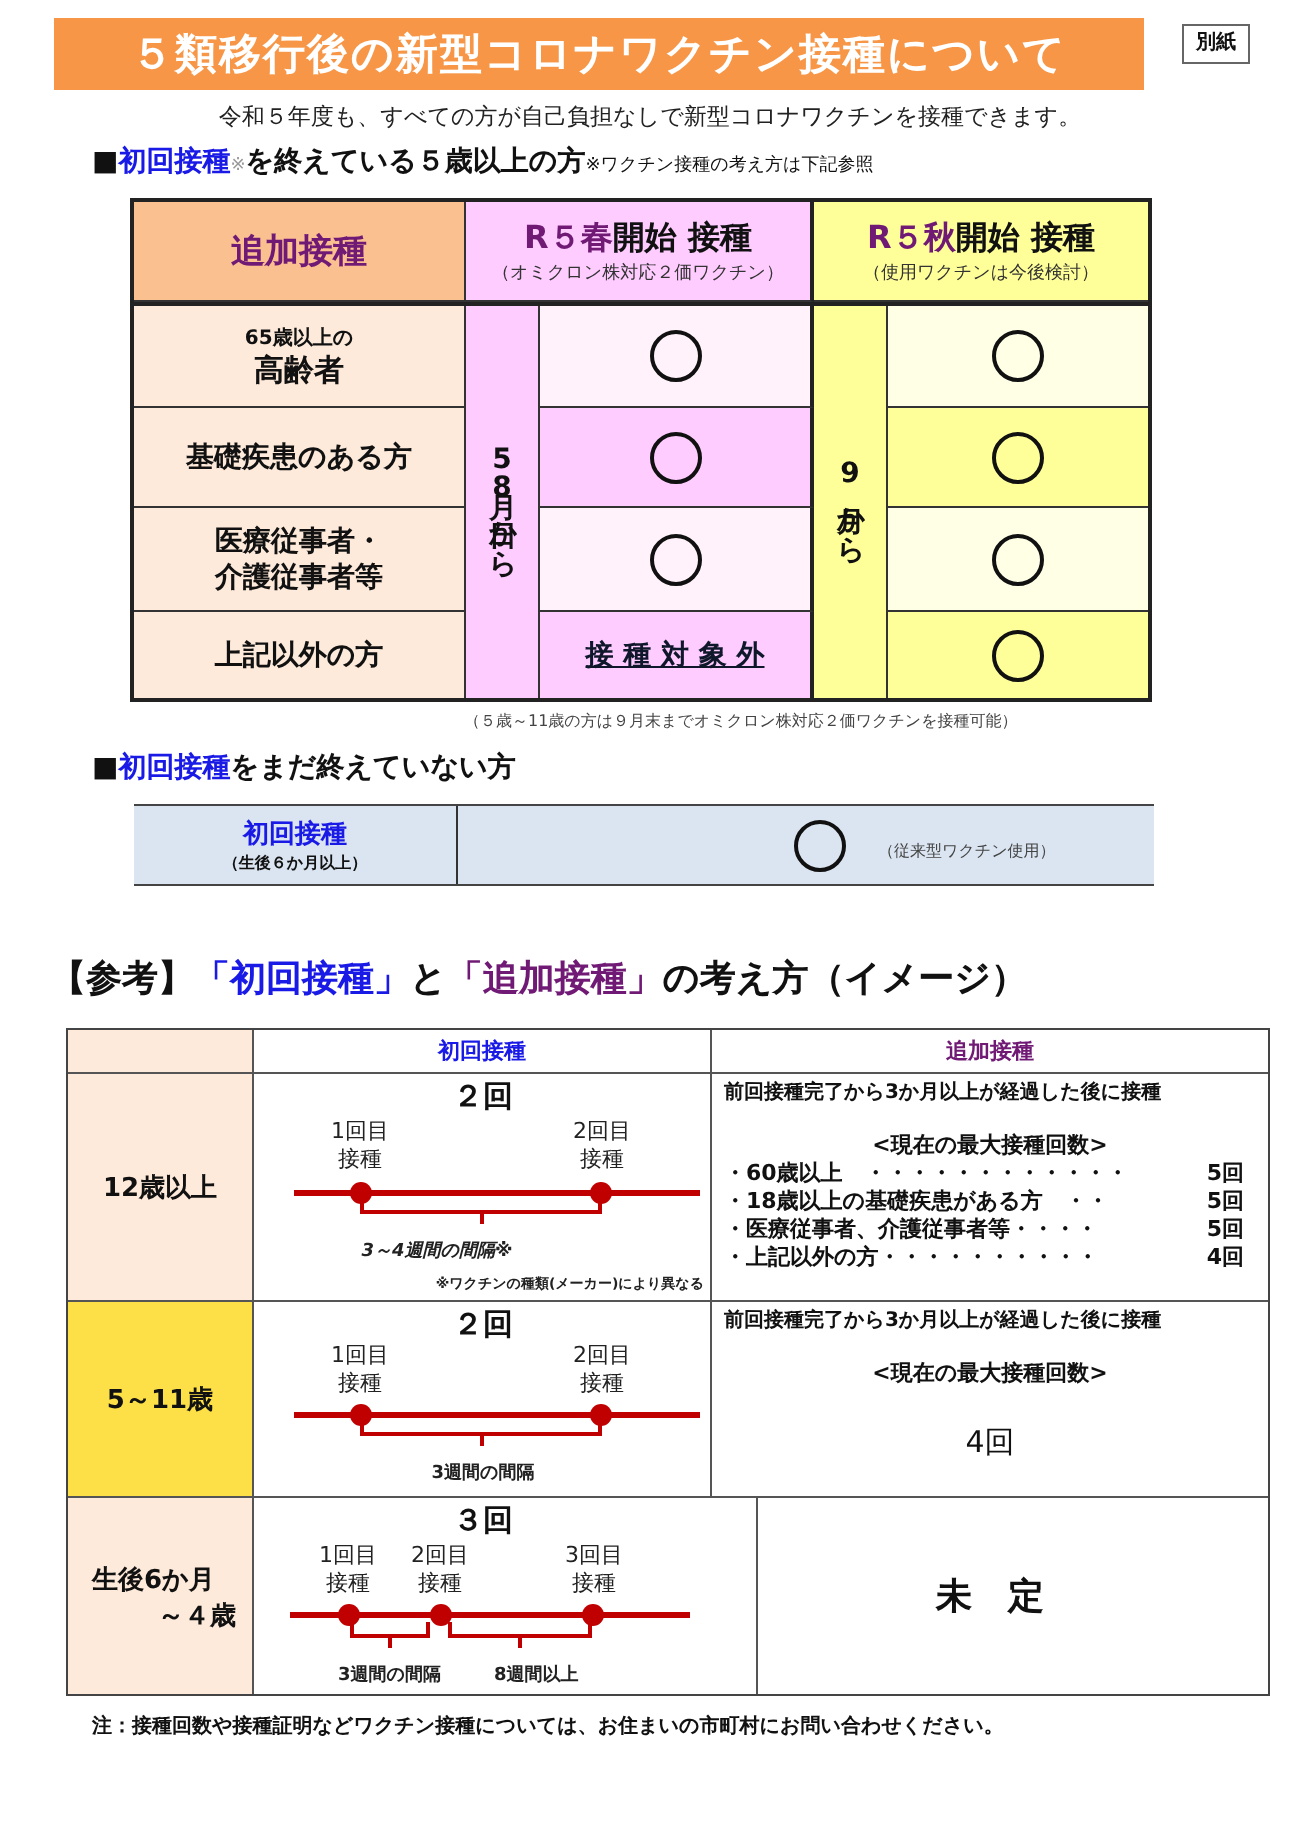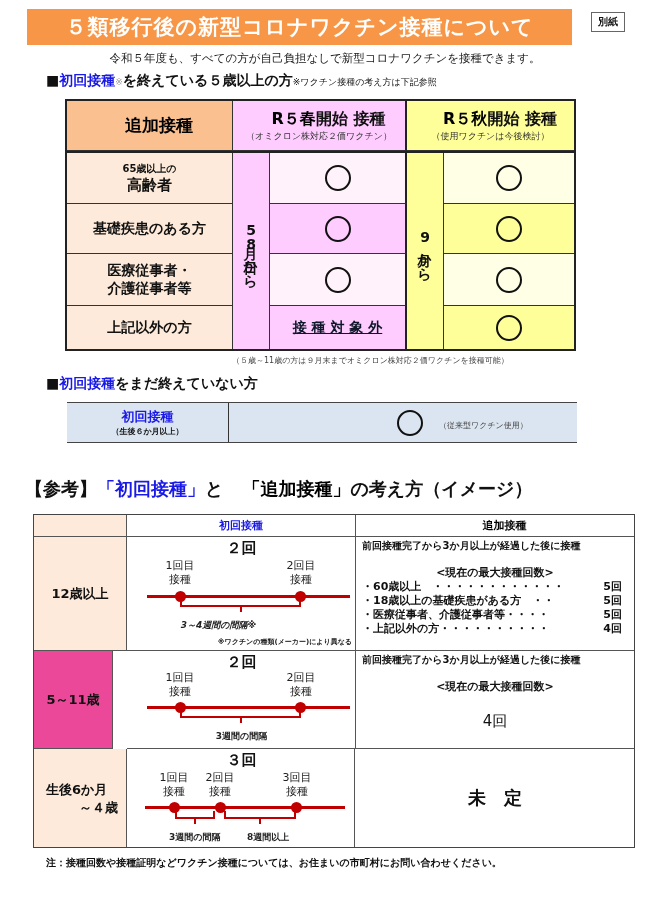--- a/index.html
+++ b/index.html
@@ -3,21 +3,21 @@
 <meta charset="utf-8">
 <style>
   * { box-sizing: border-box; margin: 0; padding: 0; }
   body { width: 650px; height: 919px; background: #fff; font-family: "DejaVu Sans", sans-serif; color: #111; position: relative; overflow: hidden; }
   .abs { position: absolute; }
   .title-bar { left: 27px; top: 9px; width: 545px; height: 36px; background: #f79646; color: #fff; font-size: 21px; font-weight: bold; text-align: center; line-height: 36px; letter-spacing: 1px; }
   .badge { left: 591px; top: 12px; width: 34px; height: 20px; border: 1px solid #666; font-size: 10px; font-weight: bold; text-align: center; line-height: 18px; background: #fff; }
   .subtitle { left: 0; top: 51px; width: 650px; text-align: center; font-size: 11.5px; color: #222; }
   .sec-head { font-size: 14px; font-weight: bold; }
   .blue { color: #1a1ae6; }
-  .red { color: #000000; margin-left: 19px; }
+  .red { color: #701a75; }
   .note-small { font-size: 9px; font-weight: normal; }
   .sup-note { font-size: 9px; color: #999; font-weight: normal; }
 
   
   .t1 { left: 65px; top: 99px; width: 511px; height: 252px; border: 2px solid #222; }
   .cell { position: absolute; border-right: 1px solid #333; border-bottom: 1px solid #333; display: flex; align-items: center; justify-content: center; text-align: center; }
   .circle { width: 26px; height: 26px; border: 2.5px solid #111; border-radius: 50%; }
   .vert { writing-mode: vertical-rl; text-orientation: upright; font-weight: bold; font-size: 14px; letter-spacing: -1px; }
 
   
@@ -164,21 +164,21 @@
           <span>・医療従事者、介護従事者等・・・・</span>
           <span>5回</span>
         </div>
       <div style="display:flex; justify-content:space-between; width:260px;">
           <span>・上記以外の方・・・・・・・・・・</span>
           <span>4回</span>
         </div>
     </div>
   </div>
 
-  <div class="rc" style="left:0; top:136px; width:79px; height:98px; background:#ec4899; display:flex; align-items:center; justify-content:center; font-size:13px; font-weight:bold;">5～11歳</div>
+  <div class="rc" style="left:0; top:136px; width:93px; height:98px; background:#fde047; display:flex; align-items:center; justify-content:center; font-size:13px; font-weight:bold;">5～11歳</div>
   <div class="rc" style="left:93px; top:136px; width:229px; height:98px;">
     <div class="times" style="left:0; top:2px; width:229px;">２回</div>
     <div class="lbl" style="left:33px; top:20px; width:40px;">
         <div>1回目</div>
         <div>接種</div>
       </div>
     <div class="lbl" style="left:154px; top:20px; width:40px;">
         <div>2回目</div>
         <div>接種</div>
       </div>
@@ -192,21 +192,21 @@
   <div class="rc" style="left:322px; top:136px; width:278px; height:98px; border-right:none; padding:2px 6px; font-weight:bold;">
     <div style="font-size:10px;">前回接種完了から3か月以上が経過した後に接種</div>
     <div style="text-align:center; margin-top:12px; font-size:11px;">&lt;現在の最大接種回数&gt;</div>
     <div style="text-align:center; margin-top:18px; font-size:15px; font-weight:normal;">4回</div>
   </div>
 
   <div class="rc" style="left:0; top:234px; width:93px; height:98px; background:#fdeada; border-bottom:none; font-size:13px; font-weight:bold; padding-top:32px;">
     <div style="padding-left:12px;">生後6か月</div>
     <div style="text-align:right; padding-right:8px;">～４歳</div>
   </div>
-  <div class="rc" style="left:93px; top:234px; width:228px; height:98px; border-bottom:none;">
+  <div class="rc" style="left:93px; top:234px; width:252px; height:98px; border-bottom:none;">
     <div class="times" style="left:0; top:2px; width:229px;">３回</div>
     <div class="lbl" style="left:27px; top:22px; width:40px;">
         <div>1回目</div>
         <div>接種</div>
       </div>
     <div class="lbl" style="left:73px; top:22px; width:40px;">
         <div>2回目</div>
         <div>接種</div>
       </div>
     <div class="lbl" style="left:150px; top:22px; width:40px;">

